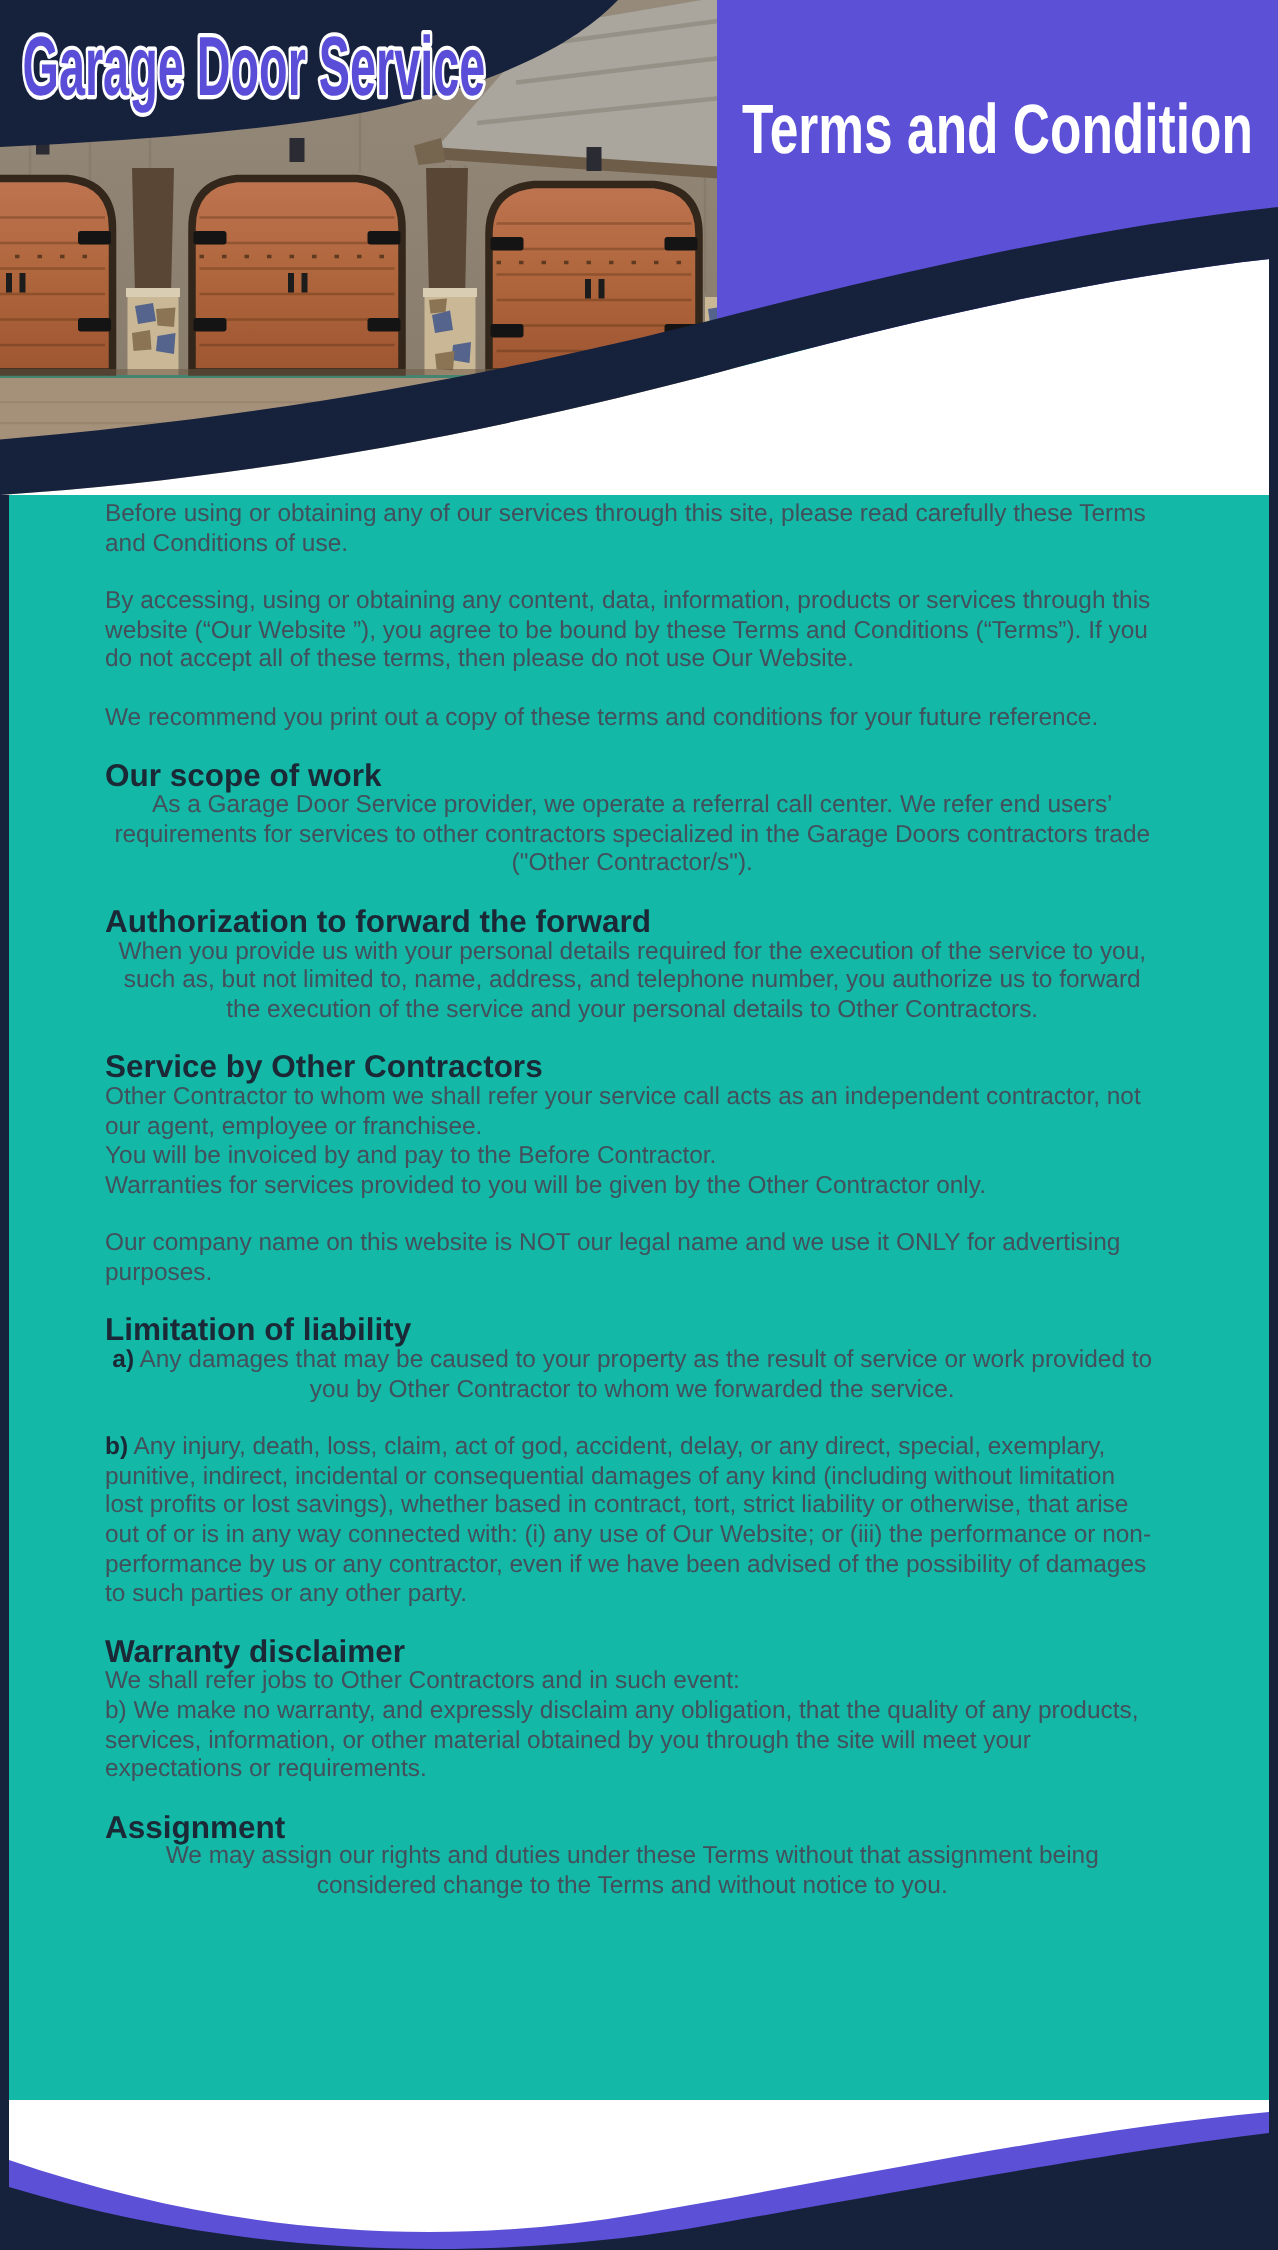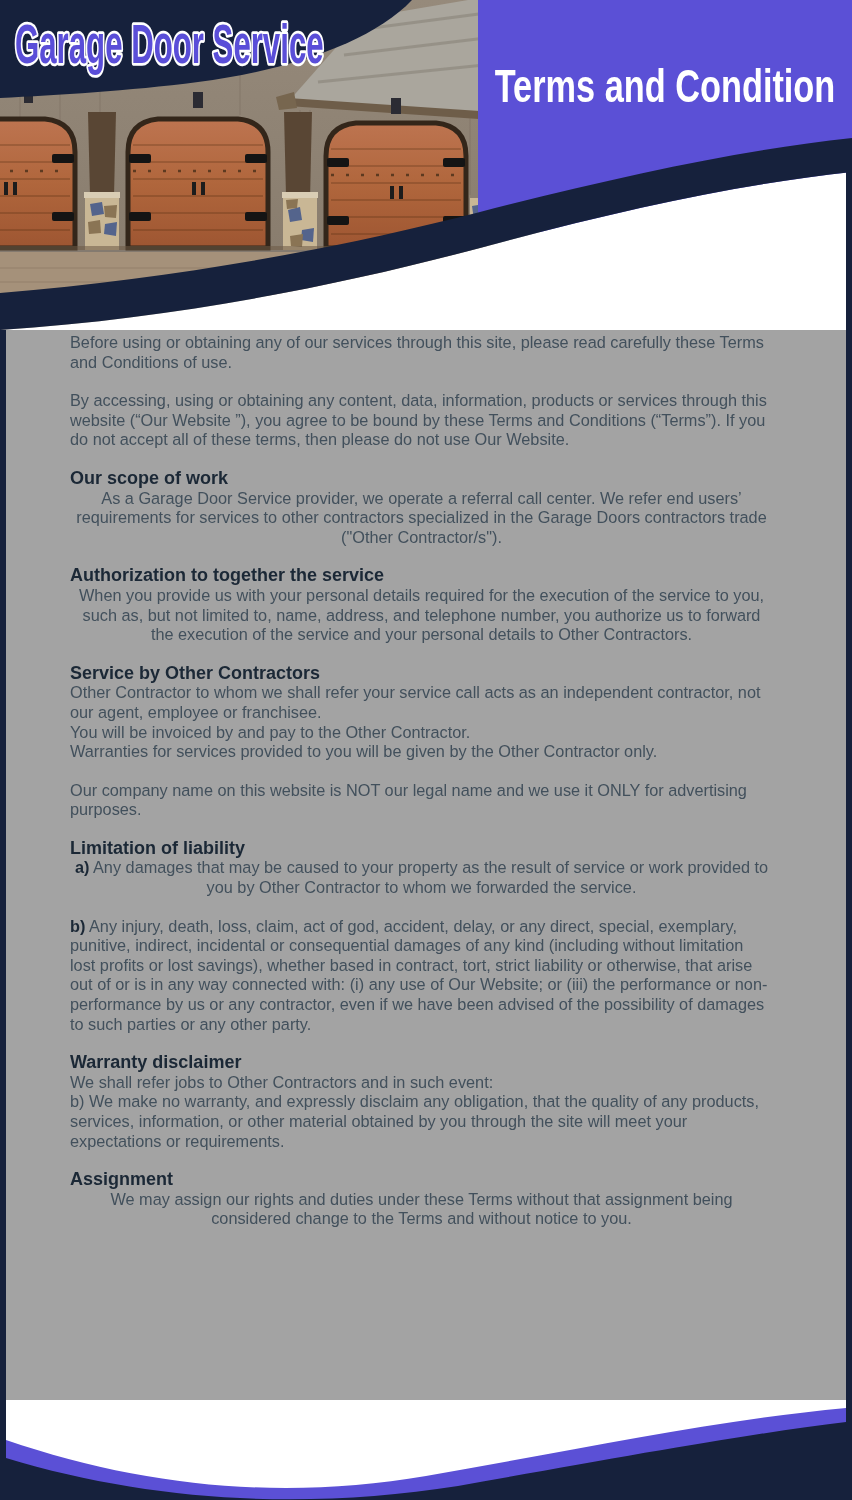--- a/index.html
+++ b/index.html
@@ -1,29 +1,29 @@
 <!DOCTYPE html>
 <html style="--navy: #16213c; --purple: #5b50d6;"><head>
 <meta charset="utf-8">
 <style>
   html,body{margin:0;padding:0;background:#ffffff;}
   body{width:852px;font-family:"Liberation Sans",sans-serif;}
-  .page{width:852px;height:1500px;position:relative;overflow:hidden;background:#a3a3a3;}
+  .page{width:852px;height:1500px;position:relative;overflow:hidden;background:#14b8a6;}
 
   
   .banner{position:relative;width:852px;height:330px;}
   .banner svg{display:block;}
 
   
   .framed{width:840px;border-left:6px solid var(--navy,#16213c);border-right:6px solid var(--navy,#16213c);}
   .content{box-sizing:border-box;height:1070px;overflow:hidden;padding:3px 73px 0 64px;
            color:#42505c;font-size:16.3px;line-height:19.6px;}
   .content p{margin:19px 0 0 0;}
   .content p:first-child{margin-top:0;}
-  .content h3{margin:19px 0 0 0;font-size:18px;line-height:19.6px;color:#1b2836;font-weight:bold;}
+  .content h3{margin:19px 0 0 0;font-size:21px;line-height:19.6px;color:#1b2836;font-weight:bold;}
   .content h3 + p{margin-top:0;text-align:center;}
   .content .p0{margin:0;}
   .content .lbl{font-weight:bold;color:#1b2836;}
 
   
   .footer{height:100px;background:#ffffff;}
   .footer svg{display:block;}
 </style>
 </head>
 <body>
@@ -145,30 +145,31 @@
         <text text-anchor="middle" font-family="Liberation Sans, sans-serif" font-size="44" font-weight="bold" fill="#ffffff">Terms and Condition</text>
       </g>
     </svg>
   </div>
 
   <div class="framed">
     <div class="content">
 
       <p>Before using or obtaining any of our services through this site, please read carefully these Terms and Conditions of use.</p>
       <p>By accessing, using or obtaining any content, data, information, products or services through this website (“Our Website ”), you agree to be bound by these Terms and Conditions (“Terms”). If you do not accept all of these terms, then please do not use Our Website.</p>
+      <p>We recommend you print out a copy of these terms and conditions for your future reference.</p>
 
       <h3>Our scope of work</h3>
       <p>As a Garage Door Service provider, we operate a referral call center. We refer end users’ requirements for services to other contractors specialized in the Garage Doors contractors trade ("Other Contractor/s").</p>
 
-      <h3>Authorization to together the service</h3>
+      <h3>Authorization to forward the forward</h3>
       <p>When you provide us with your personal details required for the execution of the service to you, such as, but not limited to, name, address, and telephone number, you authorize us to forward the execution of the service and your personal details to Other Contractors.</p>
 
       <h3>Service by Other Contractors</h3>
       <div class="p0">Other Contractor to whom we shall refer your service call acts as an independent contractor, not our agent, employee or franchisee.</div>
-      <div class="p0">You will be invoiced by and pay to the Other Contractor.</div>
+      <div class="p0">You will be invoiced by and pay to the Before Contractor.</div>
       <div class="p0">Warranties for services provided to you will be given by the Other Contractor only.</div>
       <p>Our company name on this website is NOT our legal name and we use it ONLY for advertising purposes.</p>
 
       <h3>Limitation of liability</h3>
       <p><span class="lbl">a)</span> <span>Any damages that may be caused to your property as the result of service or work provided to you by Other Contractor to whom we forwarded the service.</span></p>
       <p><span class="lbl">b)</span> <span>Any injury, death, loss, claim, act of god, accident, delay, or any direct, special, exemplary, punitive, indirect, incidental or consequential damages of any kind (including without limitation lost profits or lost savings), whether based in contract, tort, strict liability or otherwise, that arise out of or is in any way connected with: (i) any use of Our Website; or (iii) the performance or non-performance by us or any contractor, even if we have been advised of the possibility of damages to such parties or any other party.</span></p>
 
       <h3>Warranty disclaimer</h3>
       <div class="p0">We shall refer jobs to Other Contractors and in such event:</div>
       <div class="p0">b) We make no warranty, and expressly disclaim any obligation, that the quality of any products, services, information, or other material obtained by you through the site will meet your expectations or requirements.</div>

